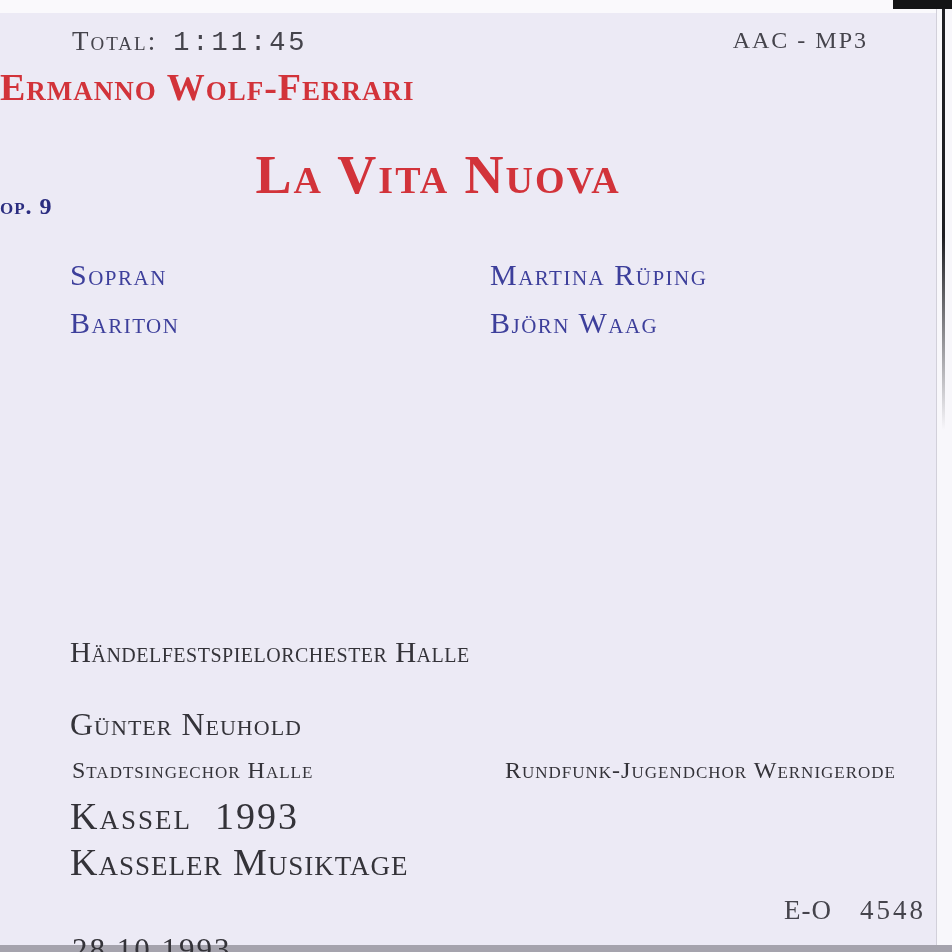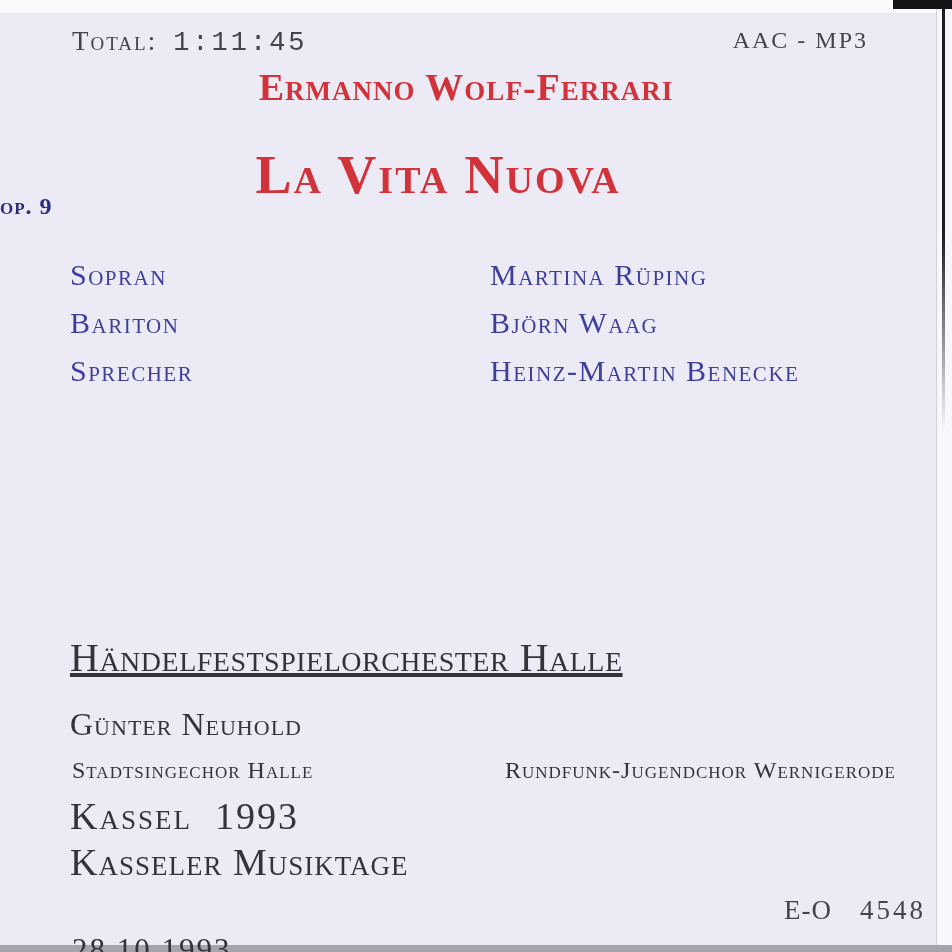--- a/index.html
+++ b/index.html
@@ -25,33 +25,33 @@
     color:var(--ink);
   }
   .abs{position:absolute;line-height:1;white-space:nowrap;}
 
   
   .total{top:28px;left:72px;font-size:27px;letter-spacing:2px;color:var(--ink_light);}
   .total .time{margin-left:16px;letter-spacing:3px;font-family:Liberation Mono, monospace;}
   .format{top:28px;right:84px;font-size:24px;letter-spacing:2px;color:var(--ink_light);}
 
   
-  .composer{top:68px;left:0;width:932px;text-align:center;
+  .composer{top:68px;left:0;width:932px;
     font-size:38px;font-weight:bold;letter-spacing:1px;color:var(--red);}
   .work{top:132px;left:0;width:876px;text-align:center;
     font-size:54px;font-weight:bold;letter-spacing:2px;color:var(--red);margin-top:16px;}
   .opus{top:194px;left:0;width:763px;text-align:left;
     font-size:24px;font-weight:bold;letter-spacing:1px;color:var(--blue_dark);}
 
   
   .cast{top:260px;left:70px;color:var(--blue);font-size:30px;letter-spacing:1.5px;}
   .cast-row{display:grid;grid-template-columns:420px auto;margin-bottom:18px;}
 
   
-  .orchestra{top:638px;left:70px;font-size:40px;letter-spacing:0.5px;text-decoration:underline;}
+  .orchestra{top:638px;left:70px;font-size:29px;letter-spacing:0.5px;}
   .conductor{top:708px;left:70px;font-size:32px;letter-spacing:1px;}
   .choir-left{top:758px;left:72px;font-size:24px;letter-spacing:1px;}
   .choir-right{top:758px;left:505px;font-size:24px;letter-spacing:1px;}
 
   
   .city{top:797px;left:70px;font-size:38px;letter-spacing:2px;white-space:pre;}
   .festival{top:843px;left:70px;font-size:38px;letter-spacing:1px;text-align:center;}
   .date{top:893px;left:72px;font-size:31px;letter-spacing:2px;margin-top:41px;}
 
   
@@ -89,24 +89,20 @@
 
   <div class="abs cast">
     <div class="cast-row">
       <span>Sopran</span>
       <span>Martina Rüping</span>
     </div>
     <div class="cast-row">
       <span>Bariton</span>
       <span>Björn Waag</span>
     </div>
-    <div class="cast-row">
-      <span>Sprecher</span>
-      <span>Heinz-Martin Benecke</span>
-    </div>
   </div>
 
   <div class="abs orchestra">Händelfestspielorchester Halle</div>
   <div class="abs conductor">Günter Neuhold</div>
   <div class="abs choir-left">Stadtsingechor Halle</div>
   <div class="abs choir-right">Rundfunk-Jugendchor Wernigerode</div>
 
   <div class="abs city">Kassel  1993</div>
   <div class="abs festival">Kasseler Musiktage</div>
   <div class="abs date">28.10.1993</div>

